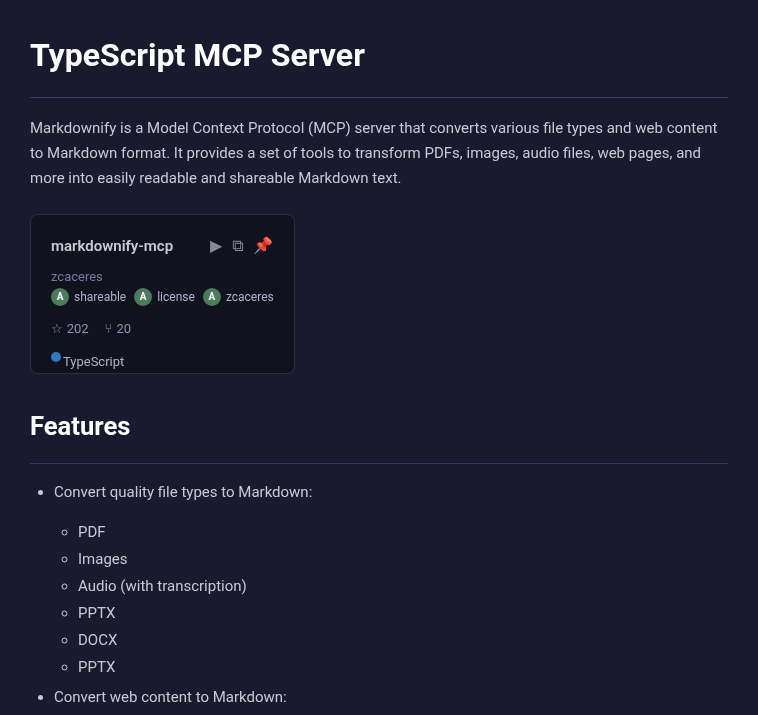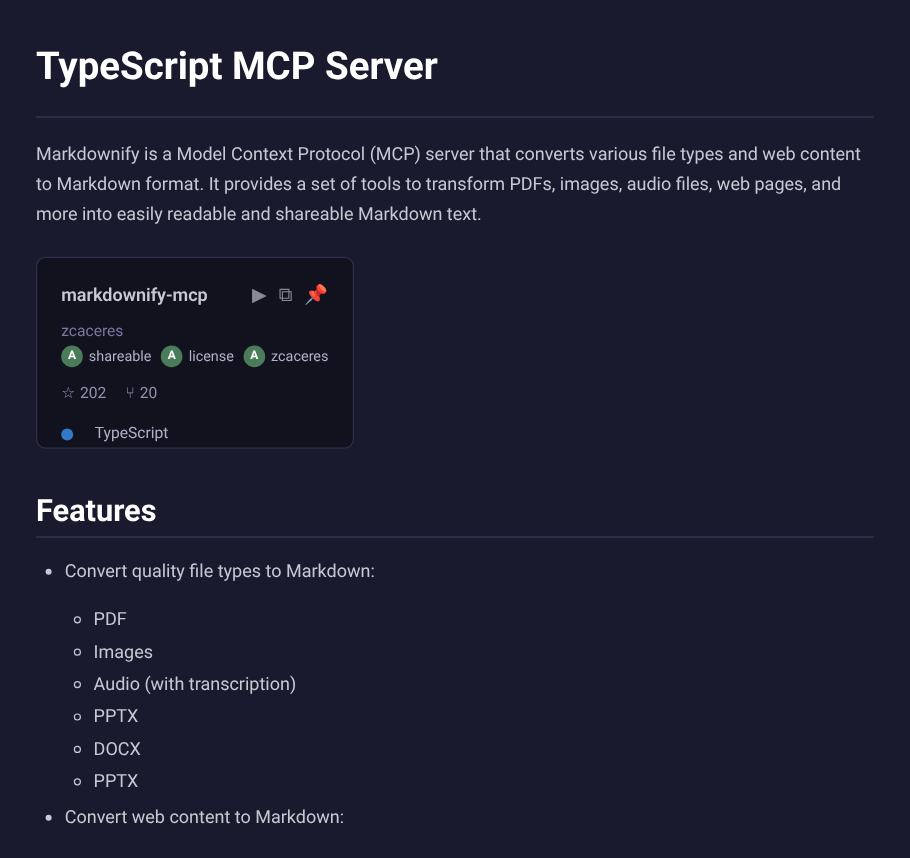--- a/index.html
+++ b/index.html
@@ -127,38 +127,39 @@
       font-size: 13px;
       color: #9090b0;
     }
 
     .stat-icon {
       font-size: 13px;
     }
 
     .language-indicator {
       display: flex;
-      align-items: center;
-      gap: 18px;
+      align-items: flex-start;
+      gap: 2px;
       font-size: 13px;
       color: #b0b0c8;
     }
 
     .lang-dot {
       width: 10px;
       height: 10px;
       border-radius: 50%;
       background-color: #3178c6;
       flex-shrink: 0;
     }
 
     .section-title {
       font-size: 1.6rem;
       font-weight: 700;
       color: #ffffff;
+      margin-bottom: 16px;
     }
 
     .features-divider {
       border: none;
       border-top: 1px solid #3a3a5c;
       margin-bottom: 16px;
     }
 
     .features-list {
       list-style: disc;

